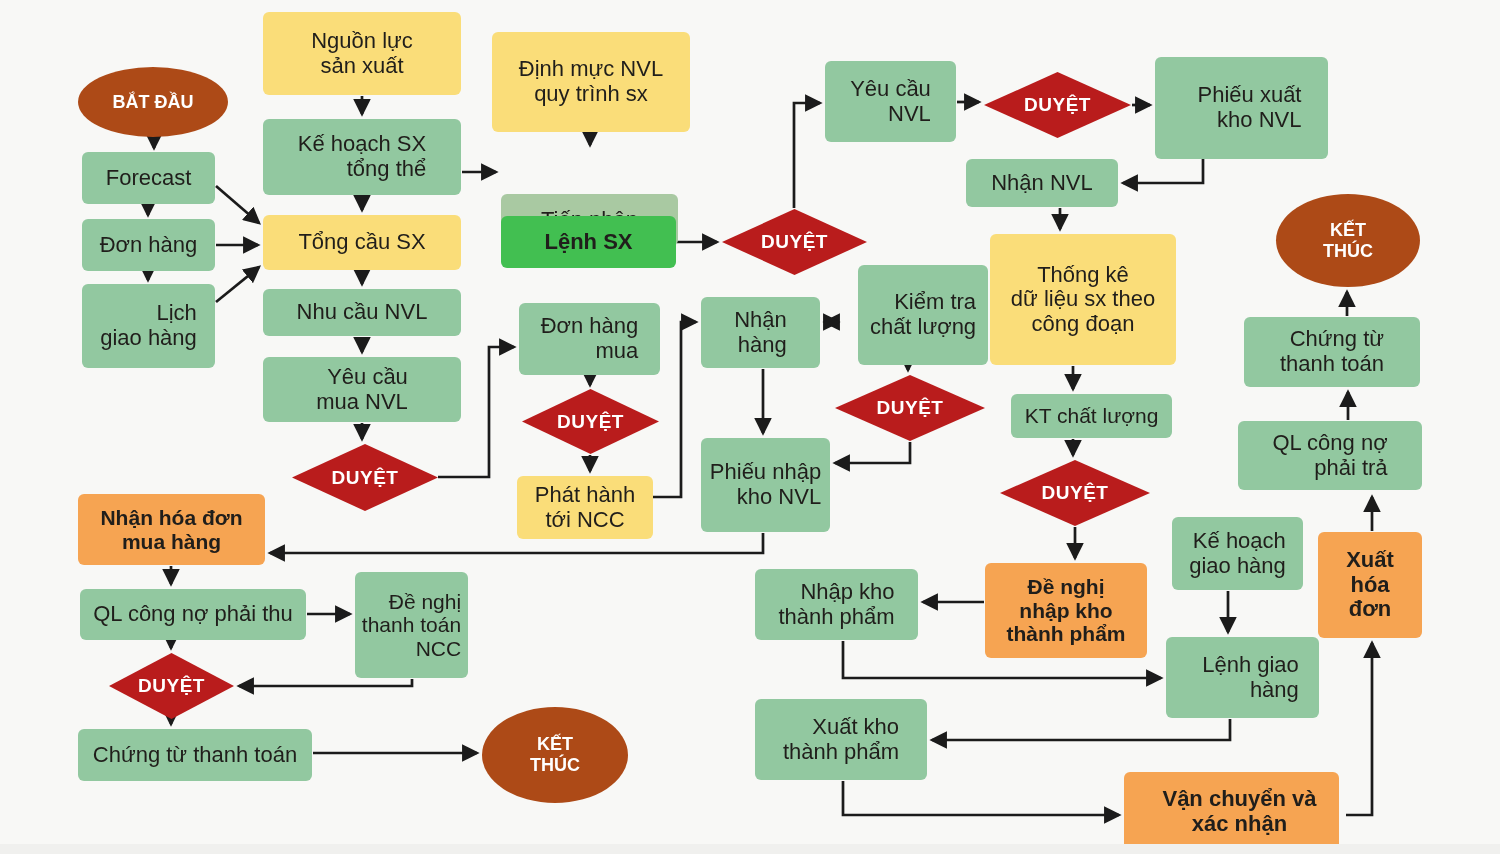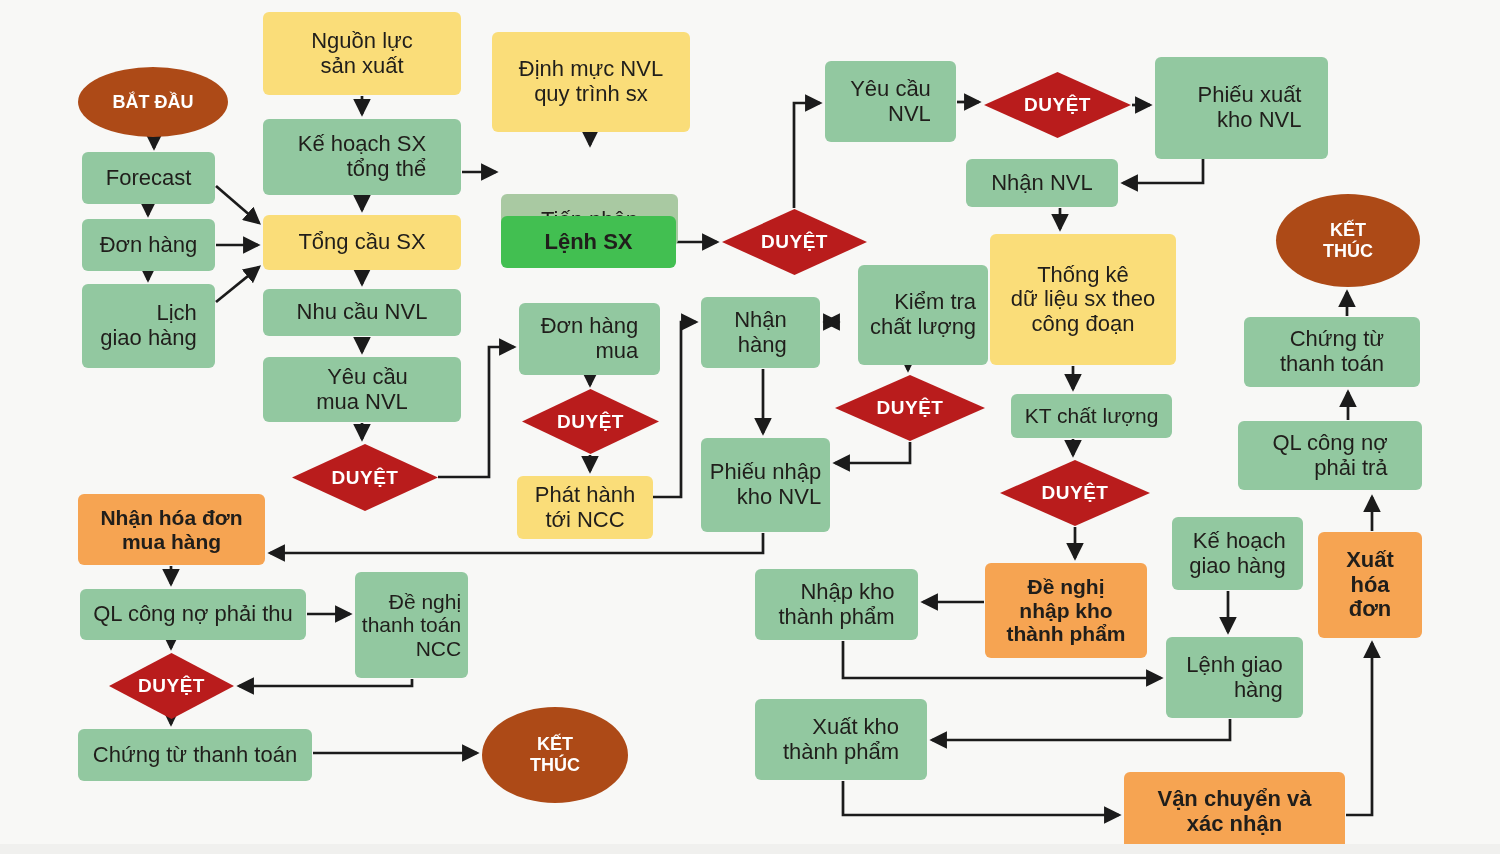--- a/index.html
+++ b/index.html
@@ -145,23 +145,23 @@
 
   <div class="node green" style="left:1244px;top:317px;width:176px;height:70px;">Chứng từ
 thanh toán</div>
   <div class="node green" style="left:1238px;top:421px;width:184px;height:69px;">QL công nợ
 phải trả</div>
   <div class="node orange" style="left:1318px;top:532px;width:104px;height:106px;">Xuất
 hóa
 đơn</div>
   <div class="node green" style="left:1172px;top:517px;width:131px;height:73px;">Kế hoạch
 giao hàng</div>
-  <div class="node green" style="left:1166px;top:637px;width:137px;height:81px;">Lệnh giao
+  <div class="node green" style="left:1166px;top:637px;width:137px;height:81px;padding-left:16px;">Lệnh giao
 hàng</div>
-  <div class="node orange" style="left:1124px;top:772px;width:221px;height:80px;">Vận chuyển và
+  <div class="node orange" style="left:1124px;top:772px;width:199px;height:80px;padding-left:16px;">Vận chuyển và
 xác nhận</div>
 
   <div class="node orange fs20" style="left:78px;top:494px;width:187px;height:71px;">Nhận hóa đơn
 mua hàng</div>
   <div class="node green" style="left:80px;top:589px;width:226px;height:51px;">QL công nợ phải thu</div>
   <div class="node green fs20" style="left:355px;top:572px;width:113px;height:106px;">Đề nghị
 thanh toán
 NCC</div>
   <div class="node diamond" style="left:109px;top:653px;width:125px;height:66px;">DUYỆT</div>
   <div class="node green" style="left:78px;top:729px;width:234px;height:52px;">Chứng từ thanh toán</div>

